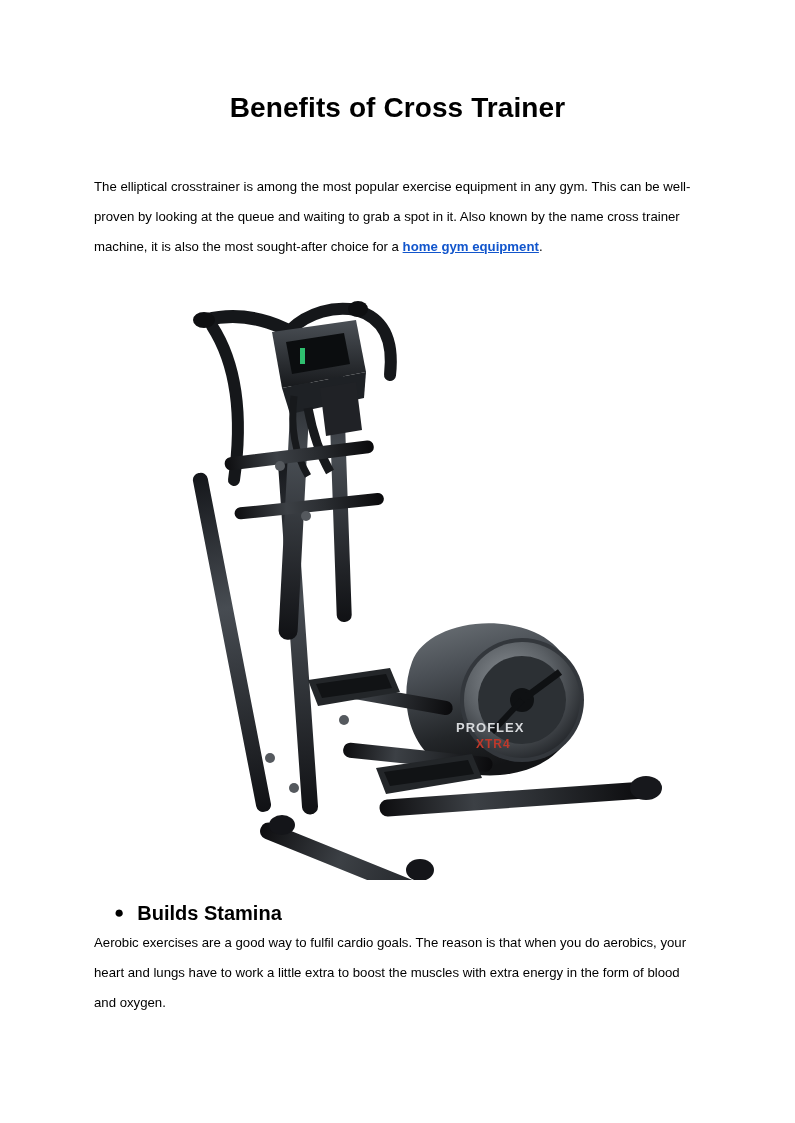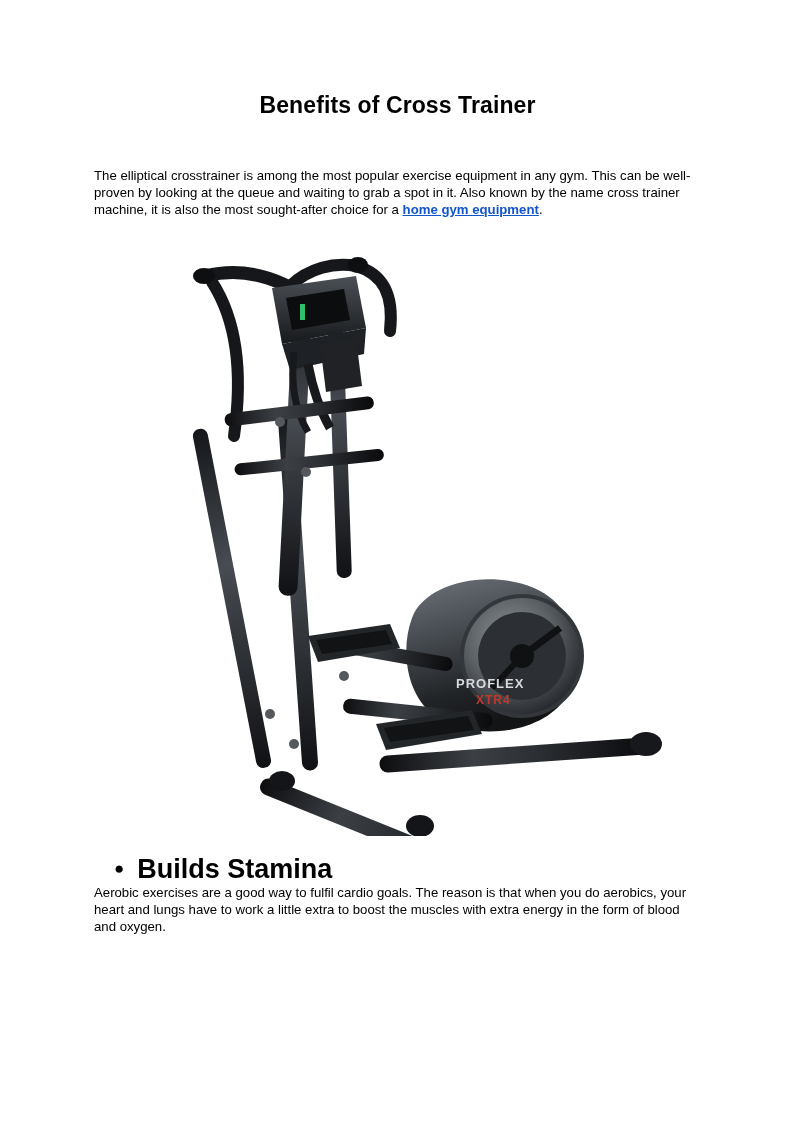--- a/index.html
+++ b/index.html
@@ -22,30 +22,30 @@
     height: 1123px;
     background: #ffffff;
   }
   .content {
     position: absolute;
     left: 94px;
     top: 92px;
     width: 607px;
   }
   h1.doc-title {
-    font-size: 23px;
+    font-size: 28px;
     font-weight: bold;
     text-align: center;
     margin: 0 0 0 0;
     letter-spacing: 0.1px;
     color: #000;
   }
   p.para {
     font-size: 13.2px;
-    line-height: 17px;
+    line-height: 30px;
     margin: 0;
     color: #000;
     text-align: left;
   }
   .intro-wrap { margin-top: 48px; }
   a.inline-link {
     color: #1155cc;
     font-weight: bold;
     text-decoration: underline;
   }
@@ -63,21 +63,21 @@
     align-items: flex-start;
     padding-left: 20px;
   }
   .bullet-dot {
     font-size: 17px;
     line-height: 30px;
     margin-right: 13px;
     color: #000;
   }
   .bullet-heading h2 {
-    font-size: 27px;
+    font-size: 20px;
     font-weight: bold;
     margin: 0;
     line-height: 30px;
     color: #000;
   }
   .body-para { }
 </style>
 </head>
 <body>
 

